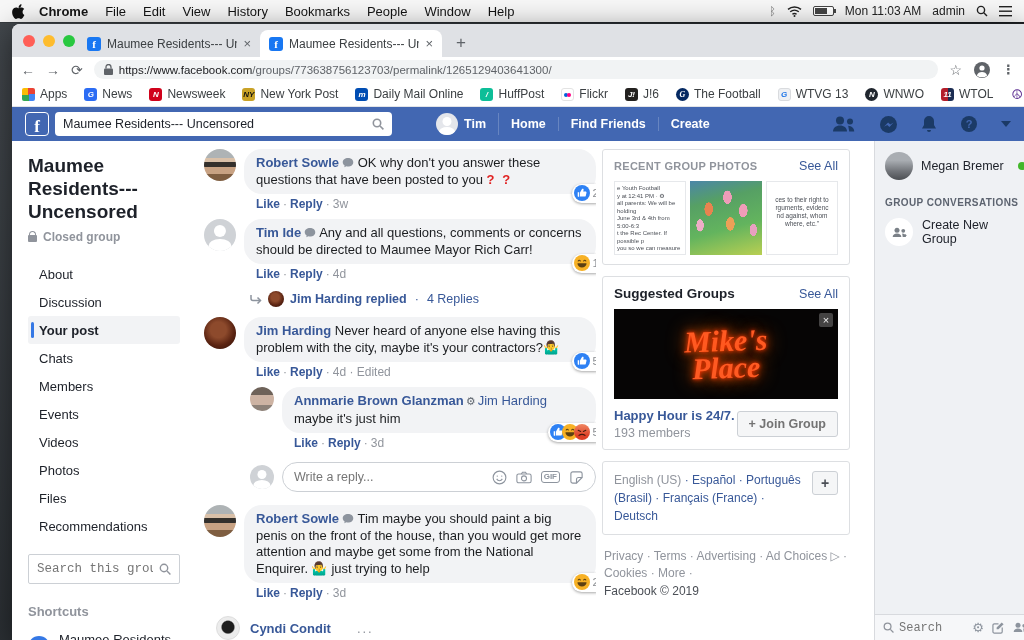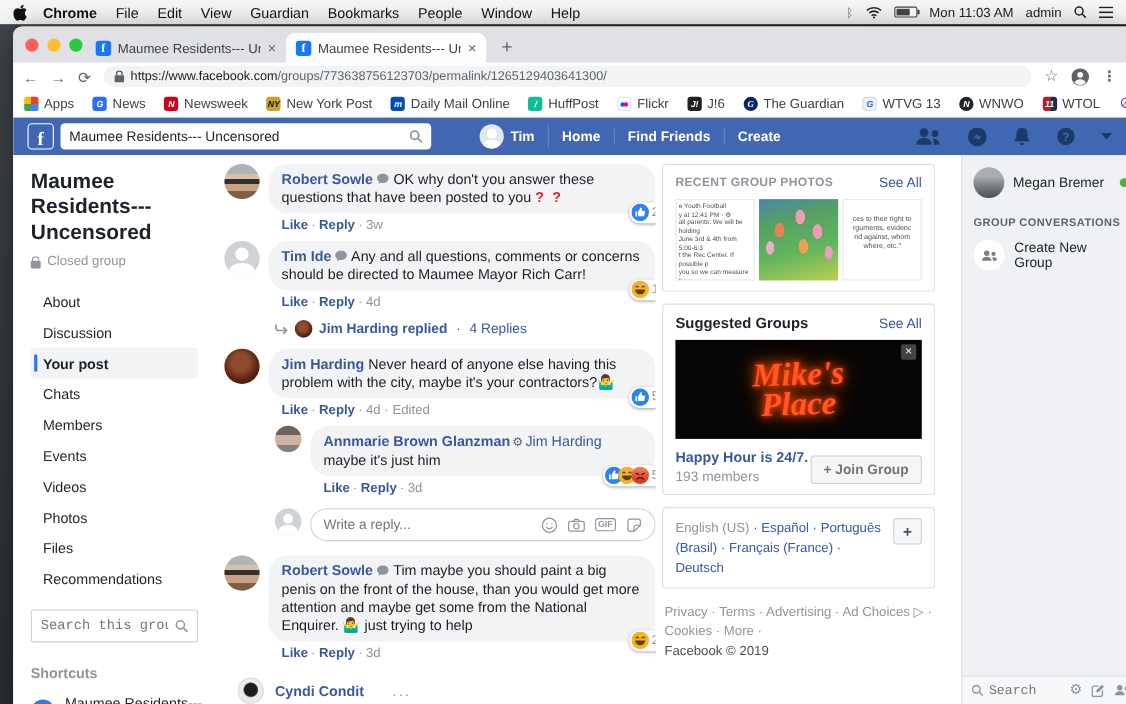--- a/index.html
+++ b/index.html
@@ -72,21 +72,21 @@
 .tinyava:before{content:"";position:absolute;left:50%;top:4px;transform:translateX(-50%);width:9px;height:9px;border-radius:50%;background:#fff}
 .tinyava:after{content:"";position:absolute;left:50%;top:14px;transform:translateX(-50%);width:16px;height:10px;border-radius:50%;background:#fff}
 .fbicons{margin-left:auto;display:flex;align-items:center;gap:24px}
 
 
 .content{position:relative;height:499px;background:#fff;overflow:hidden}
 
 
 .leftnav{position:absolute;left:0;top:0;width:186px;height:100%;padding:13px 0 0 16px;color:#1d2129}
 .gtitle{font-size:19px;font-weight:bold;line-height:23px;width:150px}
-.gprivacy{margin-top:7px;display:flex;align-items:flex-end;gap:6px;color:#90949c;font-weight:normal;font-size:12px}
+.gprivacy{margin-top:7px;display:flex;align-items:center;gap:6px;color:#90949c;font-weight:bold;font-size:12px}
 .lockico{width:9px;height:7px;background:#90949c;border-radius:1px;position:relative;margin-top:3px}
 .lockico:before{content:"";position:absolute;left:1px;top:-4px;width:5px;height:5px;border:1.5px solid #90949c;border-bottom:0;border-radius:4px 4px 0 0}
 .gnav{margin-top:16px;font-size:13px}
 .gnav .item{padding:6.5px 0 6.5px 11px;position:relative;margin-right:18px}
 .gnav .item.active{background:#f2f3f5;border-radius:3px;font-weight:bold}
 .gnav .item.active:before{content:"";position:absolute;left:3px;top:6px;bottom:6px;width:3px;border-radius:2px;background:#3578e5}
 .gsearch{margin-top:14px;width:152px;height:30px;border:1px solid #ccd0d5;border-radius:2px;background:#fff;display:flex;align-items:center;padding:0 8px;gap:6px}
 .gsearch input{flex:1;border:0;outline:0;font-size:12.5px;color:#ef4444;font-family:Liberation Mono, monospace;min-width:0}
 .sc-label{margin-top:20px;color:#90949c;font-weight:bold;font-size:13px}
 .shortcut{margin-top:13px;display:flex;align-items:center;gap:9px}
@@ -117,21 +117,21 @@
 .pill{position:absolute;right:-8px;bottom:-9px;background:#fff;border-radius:10px;box-shadow:0 1px 3px rgba(0,0,0,.35);padding:1.5px 5px 1.5px 2px;display:flex;align-items:center;gap:3px;font-size:11.5px;color:#8a8d91}
 .pill .stack{display:flex}
 .pill .stack svg+svg{margin-left:-4px}
 .bicon{display:inline-block;vertical-align:-1px;margin-left:3px}
 .gearbadge{color:#606770;font-family:"DejaVu Sans",sans-serif;font-size:11px;padding:0 2px}
 .replybanner{display:flex;align-items:center;gap:6px;margin:3px 0 10px 46px;font-size:12.5px;color:#385898}
 .rb-bold{font-weight:bold}
 .replybanner .sep{color:#385898;padding:0 2px}
 .nested{margin-left:46px}
 .nested .cbody{max-width:330px}
-.replybox{display:flex;align-items:flex-start;gap:8px;margin:5px 0 13px 46px}
+.replybox{display:flex;align-items:center;gap:8px;margin:5px 0 13px 46px}
 .replyinput{width:330px;height:30px;border:1px solid #ccd0d5;border-radius:16px;background:#fff;display:flex;align-items:center;padding:0 11px;gap:9px}
 .replyinput input{flex:1;border:0;outline:0;font-size:12.5px;font-family:inherit;color:#1d2129;min-width:0}
 .gifchip{border:1px solid #8d949e;border-radius:3px;color:#8d949e;font-size:8px;font-weight:bold;padding:1px 2px;line-height:1}
 .cyndirow{display:flex;align-items:center;gap:10px;margin:9px 0 7px 0}
 .cyndirow .cname{font-size:13px}
 .cdots{color:#90949c;margin-left:16px;letter-spacing:2px}
 
 
 .rightcol{position:absolute;left:590px;top:8px;width:248px}
 .card{background:#fff;border:1px solid #dddfe2;border-radius:3px;margin-bottom:11px;padding:9px 11px}
@@ -147,21 +147,21 @@
 .thumb.tulips:before{content:"";position:absolute;inset:0;background:
  radial-gradient(ellipse 7px 11px at 52% 22%,#ef9cb8 0 60%,transparent 62%),
  radial-gradient(ellipse 7px 11px at 26% 38%,#e8834f 0 60%,transparent 62%),
  radial-gradient(ellipse 7px 11px at 74% 40%,#ef9cb8 0 60%,transparent 62%),
  radial-gradient(ellipse 6px 10px at 14% 60%,#eeadc6 0 60%,transparent 62%),
  radial-gradient(ellipse 7px 11px at 56% 58%,#eda057 0 60%,transparent 62%),
  radial-gradient(ellipse 6px 10px at 88% 66%,#e8a0c0 0 60%,transparent 62%)}
 .mikes{margin-top:8px;height:90px;background:#060505;position:relative;display:flex;flex-direction:column;align-items:center;justify-content:center;overflow:hidden}
 .neon{font-family:"Liberation Serif",serif;font-style:italic;font-weight:bold;color:#ff5a22;text-shadow:0 0 4px #ff2d00,0 0 10px #ff4d00,0 0 20px #ff6a00;font-size:30px;line-height:27px;transform:rotate(-2deg)}
 .mclose{position:absolute;top:4px;right:5px;width:14px;height:14px;background:rgba(255,255,255,.25);color:#f0f0f0;font-size:11px;line-height:14px;text-align:center;border-radius:2px}
-.sgrow{display:flex;justify-content:space-between;align-items:flex-end;margin-top:9px}
+.sgrow{display:flex;justify-content:space-between;align-items:center;margin-top:9px}
 .sgname{color:#385898;font-weight:bold;font-size:13px}
 .sgmem{color:#90949c;font-size:12.5px;margin-top:3px}
 .joinbtn{border:1px solid #ccd0d5;background:#f5f6f7;border-radius:3px;padding:5px 11px;font-weight:bold;font-size:12.5px;color:#737373;white-space:nowrap}
 .langcard{display:flex;justify-content:space-between;align-items:flex-start;font-size:12px;line-height:18px}
 .lang-cur{color:#90949c}
 .lang-others{color:#385898}
 .plusbtn{border:1px solid #ccd0d5;background:#f5f6f7;border-radius:3px;width:26px;height:24px;color:#4b4f56;font-size:14px;font-weight:bold;display:flex;align-items:center;justify-content:center;flex:none;margin-left:8px}
 .fbfooter{color:#90949c;font-size:12px;line-height:17px;padding:2px 2px}
 .fbcopy{color:#4b4f56;margin-top:1px}
 
@@ -186,21 +186,21 @@
 <div class="menubar">
   <span class="mitem" style="margin-right:14px">
     <svg width="13" height="15" viewBox="0 0 14 17" fill="#111">
         <path d="M11.6 9c0-2.2 1.8-3.2 1.9-3.3-1-1.5-2.6-1.7-3.2-1.7-1.4-.1-2.6.8-3.3.8-.7 0-1.7-.8-2.8-.8C2.7 4 1.3 4.9.5 6.3c-1.5 2.6-.4 6.4 1 8.5.7 1 1.6 2.2 2.7 2.1 1.1 0 1.5-.7 2.8-.7s1.7.7 2.8.7c1.2 0 1.9-1 2.6-2.1.8-1.2 1.2-2.4 1.2-2.4s-2-.9-2-3.4zM9.5 3c.6-.7 1-1.7.9-2.7-.9 0-1.9.6-2.5 1.3C7.3 2.2 6.9 3.2 7 4.2c1 .1 2-.5 2.5-1.2z"></path>
       </svg>
   </span>
   <span class="mitem appname">Chrome</span>
   <span class="mitem">File</span>
   <span class="mitem">Edit</span>
   <span class="mitem">View</span>
-  <span class="mitem">Guardian</span>
+  <span class="mitem">History</span>
   <span class="mitem">Bookmarks</span>
   <span class="mitem">People</span>
   <span class="mitem">Window</span>
   <span class="mitem">Help</span>
   <span class="mb-right">
     <span class="bt">ᛒ</span>
     <svg width="15" height="11" viewBox="0 0 15 11" fill="none" stroke="#222" stroke-width="1.4">
         <path d="M1 3.4a10 10 0 0 1 13 0M3.2 5.8a7 7 0 0 1 8.6 0M5.4 8.2a3.6 3.6 0 0 1 4.2 0"></path>
         <circle cx="7.5" cy="10" r="1" fill="#222" stroke="none"></circle>
       </svg>
@@ -295,21 +295,21 @@
           <i class="p"></i>
         </i>
         <span>Flickr</span>
       </span>
     <span class="bm">
         <i class="fav fav-ji6">J!</i>
         <span>J!6</span>
       </span>
     <span class="bm">
         <i class="fav fav-guardian">G</i>
-        <span>The Guardian</span>
+        <span>The Football</span>
       </span>
     <span class="bm">
         <i class="fav fav-wtvg">G</i>
         <span>WTVG 13</span>
       </span>
     <span class="bm">
         <i class="fav fav-wnwo">N</i>
         <span>WNWO</span>
       </span>
     <span class="bm">

